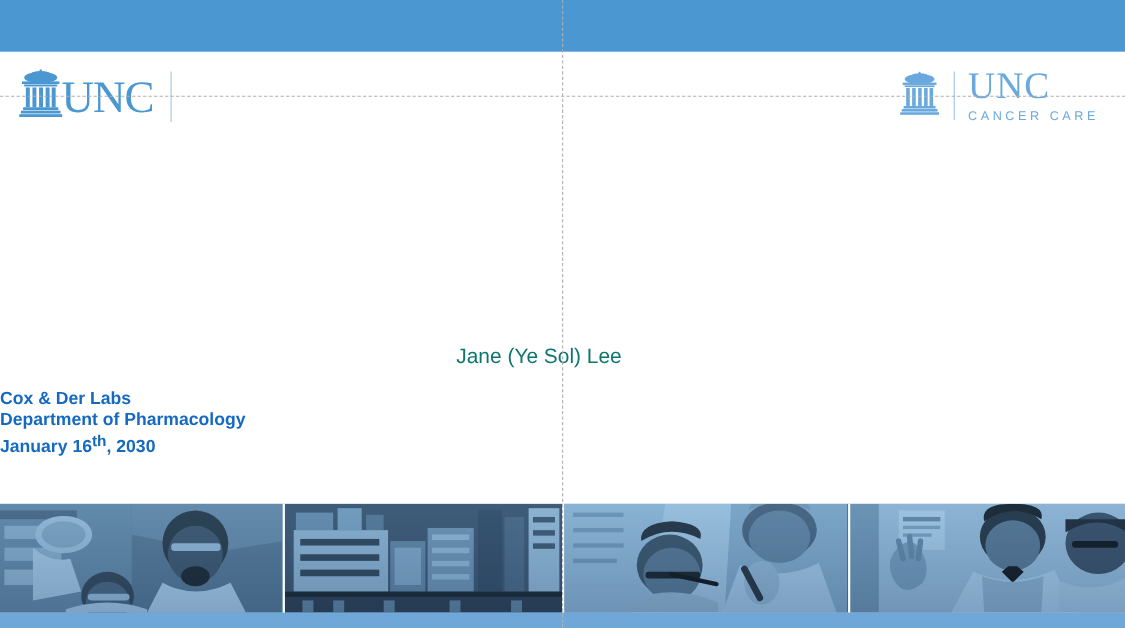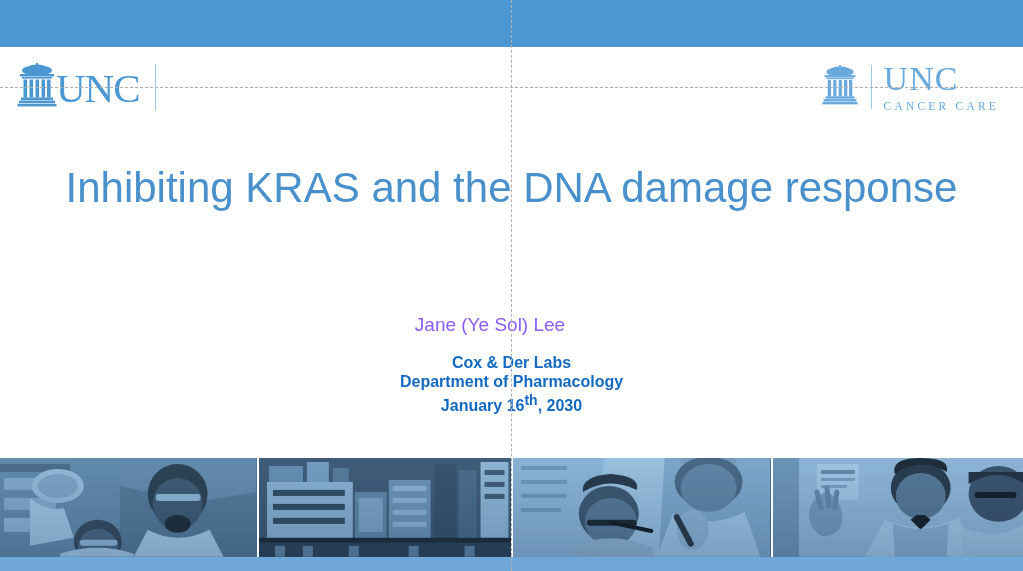--- a/index.html
+++ b/index.html
@@ -92,21 +92,21 @@
     margin: 0 12px;
   }
   .unc-word-2 {
     font-family: "Liberation Serif", serif;
     font-size: 34px;
     color: #6aa9dd;
     letter-spacing: 1px;
     line-height: 1;
   }
   .cancercare-text {
-    font-family: Liberation Serif, serif;
+    font-family: Liberation Sans, sans-serif;
     font-size: 11.5px;
     color: #6aa9dd;
     letter-spacing: 3.2px;
     text-align: center;
     margin-top: 4px;
   }
 
   
   .title {
     position: absolute;
@@ -119,28 +119,28 @@
     z-index: 20;
   }
 
   
   .author {
     position: absolute;
     left: 0; top: 314px;
     width: 980px;
     text-align: center;
     font-size: 19px;
-    color: #8b5cf6;
+    color: #0f766e;
     z-index: 20;
   }
   .affil {
     position: absolute;
     left: 0; top: 354px;
     width: 1023px;
-    text-align: center;
+    text-align: left;
     font-size: 16px;
     line-height: 1.18;
     color: #1469c0;
     font-weight: bold;
     z-index: 20;
   }
   .affil sup { font-size: 14px; vertical-align: super; }
 
   
   .photo-strip {
@@ -234,21 +234,20 @@
       </svg>
     </span>
     <span class="logo-rule"></span>
     <span>
       <div class="unc-word-2">UNC</div>
       <div class="cancercare-text">CANCER CARE</div>
     </span>
   </div>
 
   <div class="title">
-    <div>Inhibiting KRAS and the DNA damage response</div>
   </div>
 
   <div class="author">Jane (Ye Sol) Lee</div>
 
   <div class="affil">
     <div>Cox &amp; Der Labs</div>
     <div>Department of Pharmacology</div>
     <div><span>January 16</span><sup>th</sup><span>, 2030</span></div>
   </div>
 

